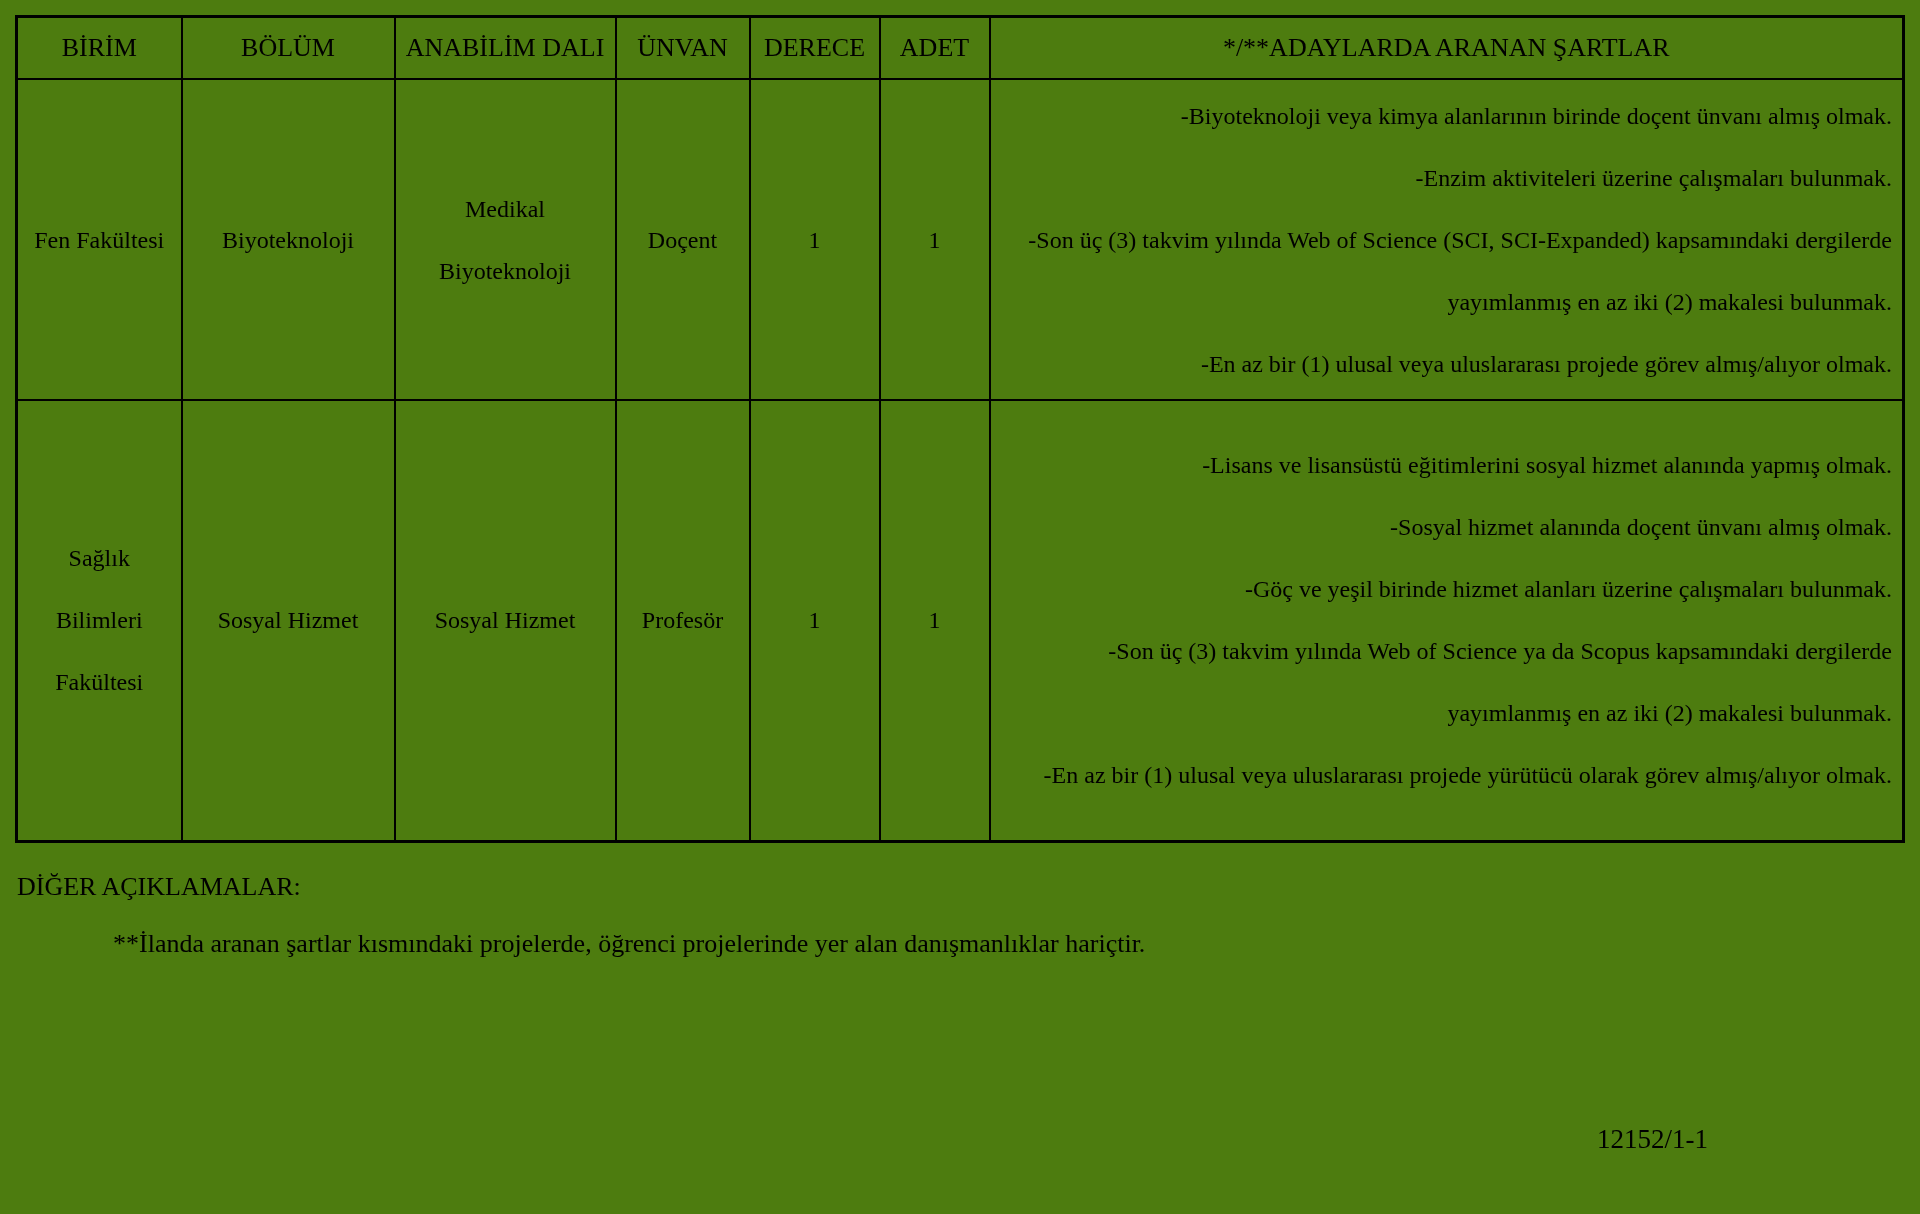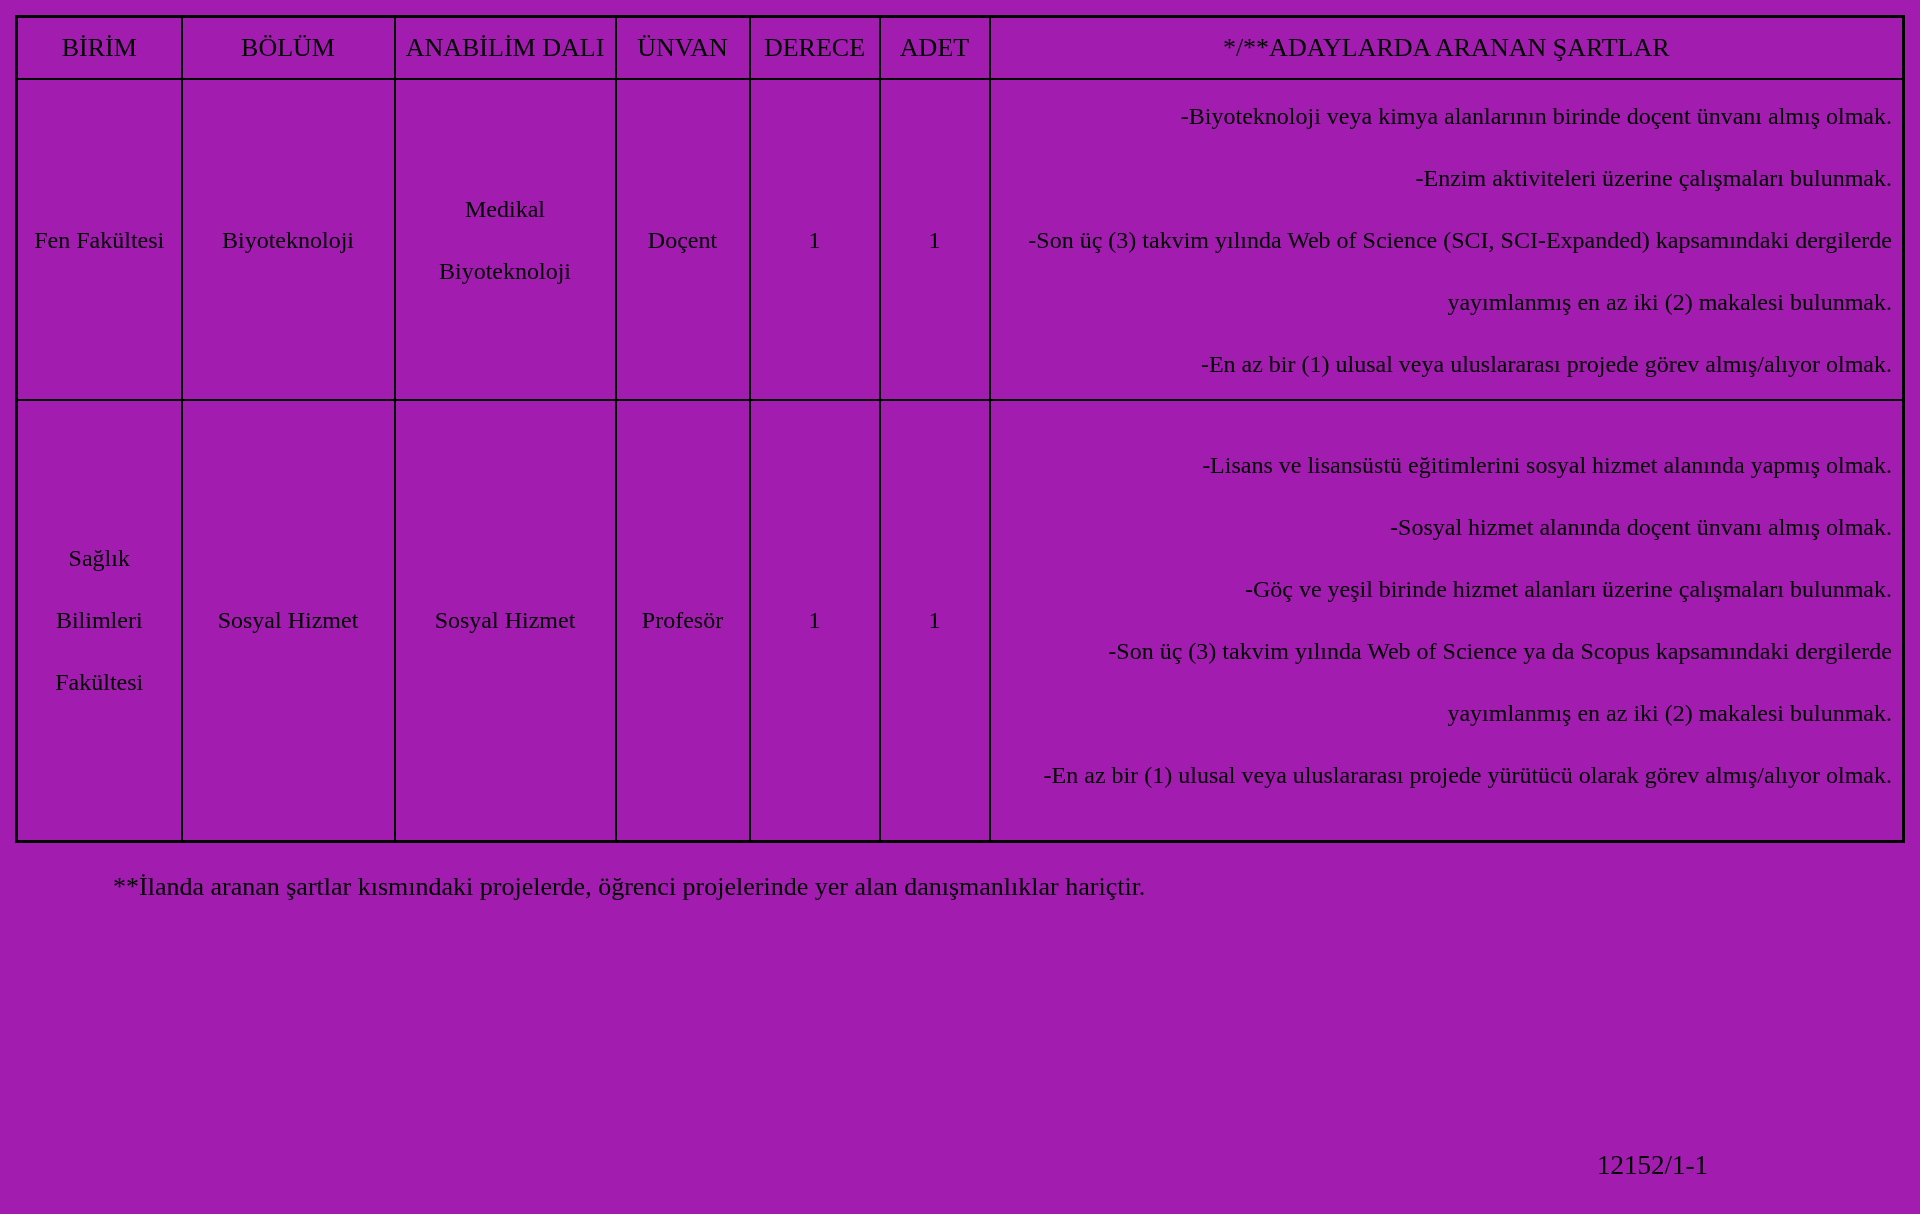--- a/index.html
+++ b/index.html
@@ -1,20 +1,20 @@
 <!DOCTYPE html>
 <html lang="tr"><head>
 <meta charset="utf-8">
 <style>
   html, body { margin: 0; padding: 0; background: #ffffff; }
   .page {
     position: relative;
     width: 1920px;
     height: 1214px;
-    background: #a21caf;
+    background: #4d7c0f;
     color: #000000;
     font-family: "Liberation Serif", "DejaVu Serif", serif;
     overflow: hidden;
   }
 
   
   table.jobs {
     position: absolute;
     left: 15px;
     top: 15px;
@@ -66,21 +66,20 @@
   .note-justify { text-align: justify; }
   .note-2 { margin-top: 10px; }
 
   
   .ref {
     position: absolute;
     left: 1597px;
     top: 1122px;
     font-size: 27px;
     line-height: 34px;
-    margin-top: 26px;
   }
 </style>
 </head>
 <body>
 
 <div class="page">
 
   <table class="jobs">
     <colgroup>
       <col style="width:165px">
@@ -129,18 +128,19 @@
           <p class="cond">-Sosyal hizmet alanında doçent ünvanı almış olmak.</p>
           <p class="cond">-Göç ve yeşil birinde hizmet alanları üzerine çalışmaları bulunmak.</p>
           <p class="cond">-Son üç (3) takvim yılında Web of Science ya da Scopus kapsamındaki dergilerde yayımlanmış en az iki (2) makalesi bulunmak.</p>
           <p class="cond">-En az bir (1) ulusal veya uluslararası projede yürütücü olarak görev almış/alıyor olmak.</p>
         </td>
       </tr>
     </tbody>
   </table>
 
   <div class="notes">
+    <p class="notes-title">DİĞER AÇIKLAMALAR:</p>
     <p class="note note-2">**İlanda aranan şartlar kısmındaki projelerde, öğrenci projelerinde yer alan danışmanlıklar hariçtir.</p>
   </div>
 
   <div class="ref">12152/1-1</div>
 
 </div>
 
 </body></html>

